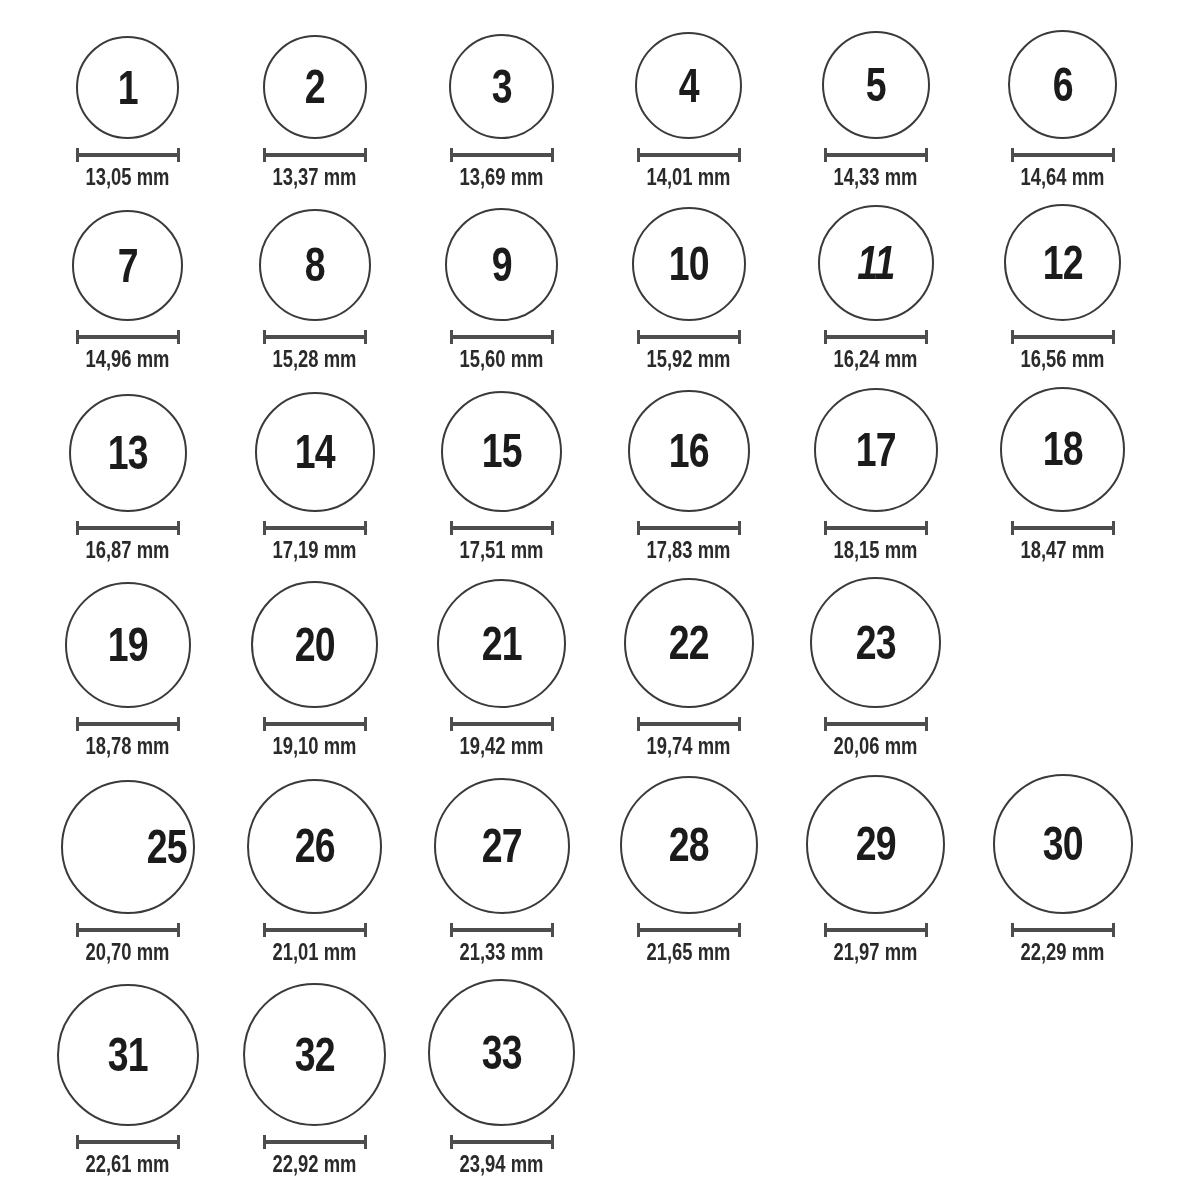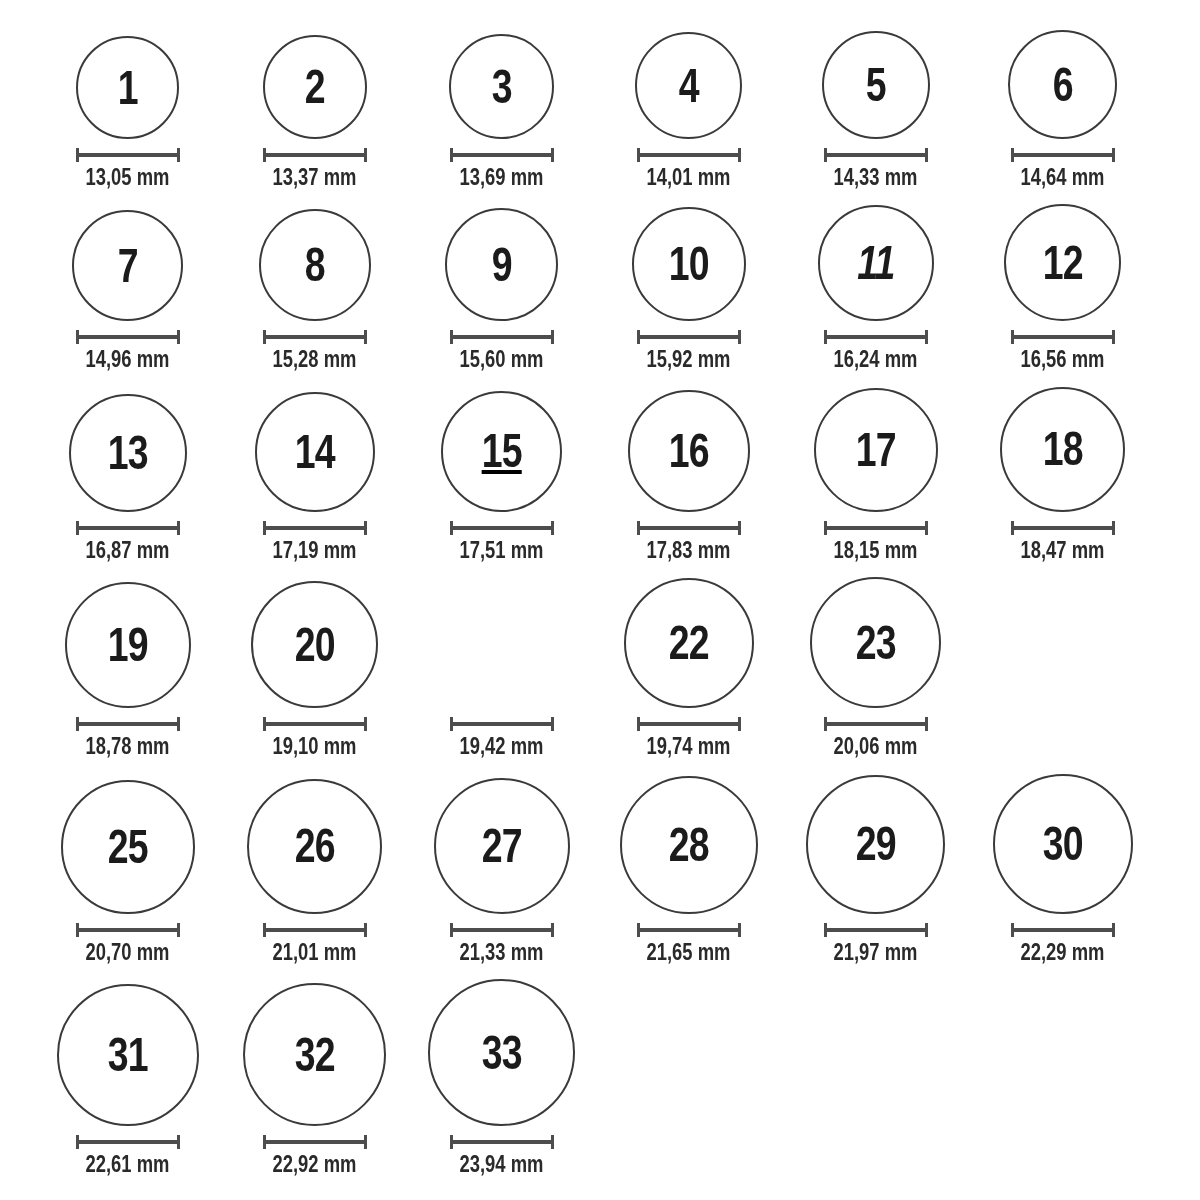--- a/index.html
+++ b/index.html
@@ -238,21 +238,21 @@
           <span class="num">14</span>
         </div>
         <div class="dim">
           <span class="tick tick-l"></span>
           <span class="bar"></span>
           <span class="tick tick-r"></span>
         </div>
         <div class="label">17,19 mm</div>
       </div>
       <div class="cell">
-        <div class="circle" style="width: 121px; height: 121px; text-decoration: underline;">
+        <div class="circle" style="width: 121px; height: 121px;">
           <span class="num">15</span>
         </div>
         <div class="dim">
           <span class="tick tick-l"></span>
           <span class="bar"></span>
           <span class="tick tick-r"></span>
         </div>
         <div class="label">17,51 mm</div>
       </div>
       <div class="cell">
@@ -306,20 +306,23 @@
           <span class="num">20</span>
         </div>
         <div class="dim">
           <span class="tick tick-l"></span>
           <span class="bar"></span>
           <span class="tick tick-r"></span>
         </div>
         <div class="label">19,10 mm</div>
       </div>
       <div class="cell">
+        <div class="circle" style="width: 129px; height: 129px;">
+          <span class="num">21</span>
+        </div>
         <div class="dim">
           <span class="tick tick-l"></span>
           <span class="bar"></span>
           <span class="tick tick-r"></span>
         </div>
         <div class="label">19,42 mm</div>
       </div>
       <div class="cell">
         <div class="circle" style="width: 130px; height: 130px;">
           <span class="num">22</span>
@@ -338,21 +341,21 @@
         <div class="dim">
           <span class="tick tick-l"></span>
           <span class="bar"></span>
           <span class="tick tick-r"></span>
         </div>
         <div class="label">20,06 mm</div>
       </div>
     </div>
     <div class="row">
       <div class="cell">
-        <div class="circle" style="width: 134px; height: 134px;">
+        <div class="circle" style="width: 134px; height: 134px; justify-content: flex-end;">
           <span class="num">25</span>
         </div>
         <div class="dim">
           <span class="tick tick-l"></span>
           <span class="bar"></span>
           <span class="tick tick-r"></span>
         </div>
         <div class="label">20,70 mm</div>
       </div>
       <div class="cell">

